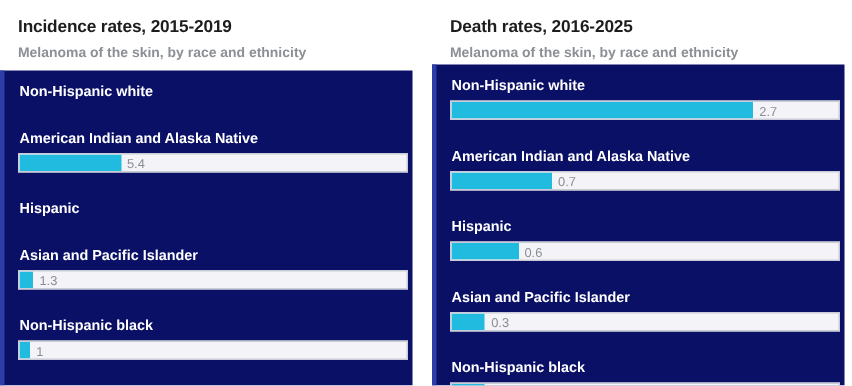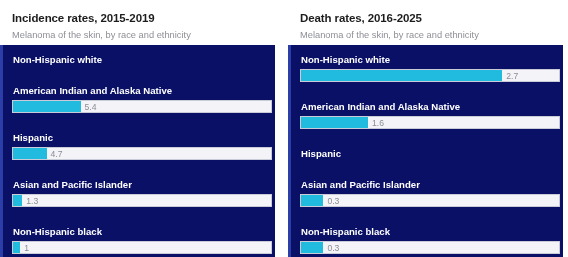--- a/index.html
+++ b/index.html
@@ -46,21 +46,21 @@
     font-size: 11.5px;
     font-weight: bold;
     color: #1d1d1f;
     letter-spacing: -0.1px;
     line-height: 14px;
     margin: 0;
     white-space: nowrap;
   }
   .panel-subtitle {
     font-size: 9.3px;
-    font-weight: normal;
+    font-weight: bold;
     color: #8d8f96;
     line-height: 12px;
     margin: 4px 0 0 0;
     white-space: nowrap;
   }
   .panel-body {
     flex: 1 1 auto;
     background: #0a1066;
     border-left: 3px solid #2b3ea8;
     box-sizing: border-box;
@@ -124,24 +124,20 @@
       <div class="bar-row">
         <div class="bar-label">American Indian and Alaska Native</div>
         <div class="bar-track">
           <div class="bar-fill" style="width:26.2%"></div>
           <div class="bar-value" style="left:26.2%">5.4</div>
         </div>
       </div>
 
       <div class="bar-row">
         <div class="bar-label">Hispanic</div>
-        <div class="bar-track">
-          <div class="bar-fill" style="width:13.0%"></div>
-          <div class="bar-value" style="left:13.0%">4.7</div>
-        </div>
       </div>
 
       <div class="bar-row">
         <div class="bar-label">Asian and Pacific Islander</div>
         <div class="bar-track">
           <div class="bar-fill" style="width:3.6%"></div>
           <div class="bar-value" style="left:3.6%">1.3</div>
         </div>
       </div>
 
@@ -170,26 +166,30 @@
         <div class="bar-track">
           <div class="bar-fill" style="width:78.0%"></div>
           <div class="bar-value" style="left:78.0%">2.7</div>
         </div>
       </div>
 
       <div class="bar-row">
         <div class="bar-label">American Indian and Alaska Native</div>
         <div class="bar-track">
           <div class="bar-fill" style="width:26.0%"></div>
-          <div class="bar-value" style="left:26.0%">1.6</div>
+          <div class="bar-value" style="left:26.0%">0.7</div>
         </div>
       </div>
 
       <div class="bar-row">
         <div class="bar-label">Hispanic</div>
+        <div class="bar-track">
+          <div class="bar-fill" style="width:17.3%"></div>
+          <div class="bar-value" style="left:17.3%">0.6</div>
+        </div>
       </div>
 
       <div class="bar-row">
         <div class="bar-label">Asian and Pacific Islander</div>
         <div class="bar-track">
           <div class="bar-fill" style="width:8.7%"></div>
           <div class="bar-value" style="left:8.7%">0.3</div>
         </div>
       </div>
 

